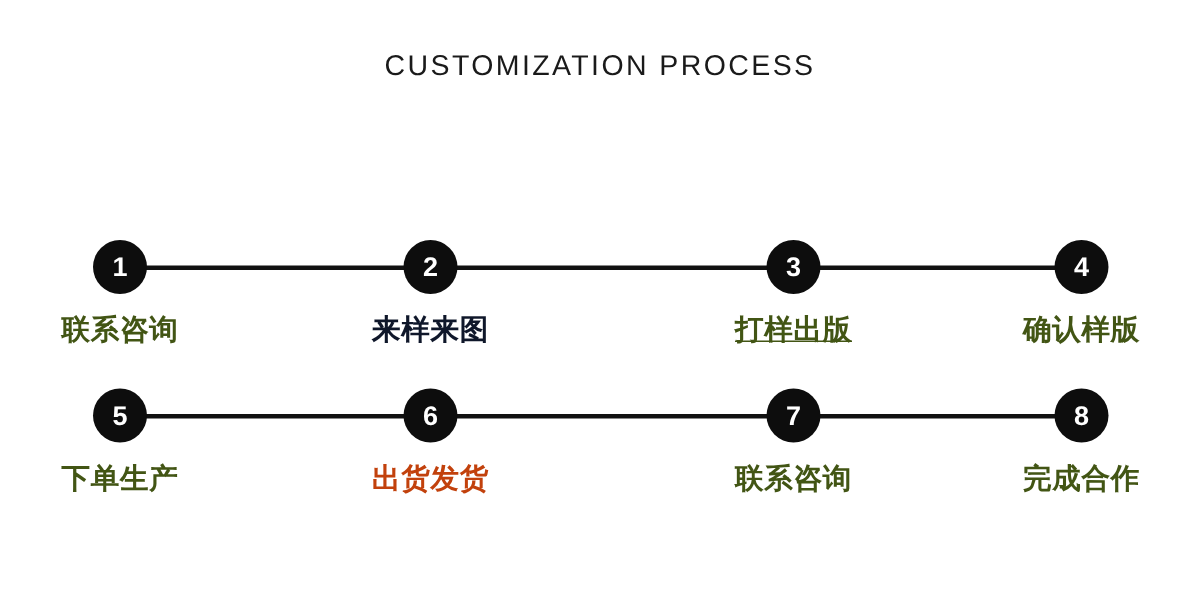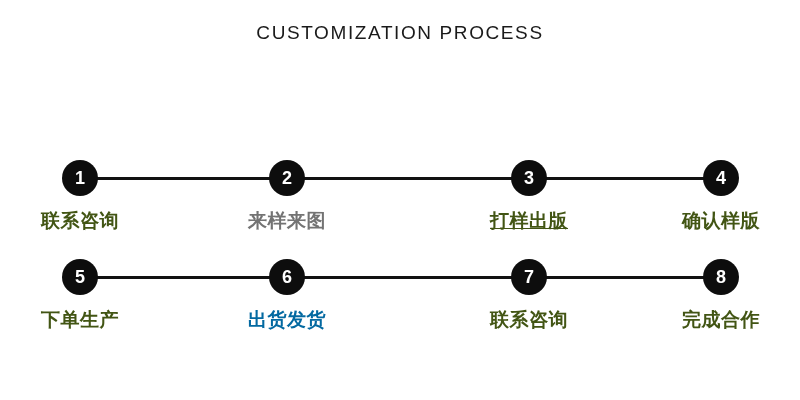--- a/index.html
+++ b/index.html
@@ -33,20 +33,21 @@
   .title-cn {
     font-size: 52px;
     line-height: 62px;
     font-weight: 700;
     color: #000000;
     letter-spacing: 1px;
     font-family: "DejaVu Sans", "Liberation Sans", sans-serif;
     white-space: nowrap;
   }
   .title-en {
+    margin-top: 12px;
     font-size: 19px;
     line-height: 22px;
     font-weight: 400;
     color: #1a1a1a;
     letter-spacing: 1.6px;
     font-family: "Liberation Sans", sans-serif;
     white-space: nowrap;
   }
 
   
@@ -116,40 +117,40 @@
   </div>
 
   <div class="flow-row row-1">
       <div class="connector" style="left: 80px; width: 641px; background: rgb(17, 17, 17);"></div>
       <div class="step" style="left: 80px;">
         <div class="badge" style="background: rgb(13, 13, 13); color: rgb(255, 255, 255);">1</div>
         <div class="step-label" style="color: rgb(66, 85, 20);">联系咨询</div>
       </div>
       <div class="step" style="left: 287px;">
         <div class="badge" style="background: rgb(13, 13, 13); color: rgb(255, 255, 255);">2</div>
-        <div class="step-label" style="color: #737373;">来样来图</div>
+        <div class="step-label" style="color: #0f172a;">来样来图</div>
       </div>
       <div class="step" style="left: 529px;">
         <div class="badge" style="background: rgb(13, 13, 13); color: rgb(255, 255, 255);">3</div>
         <div class="step-label" style="color: rgb(66, 85, 20); text-decoration: underline;">打样出版</div>
       </div>
       <div class="step" style="left: 721px;">
         <div class="badge" style="background: rgb(13, 13, 13); color: rgb(255, 255, 255);">4</div>
         <div class="step-label" style="color: rgb(66, 85, 20);">确认样版</div>
       </div>
     </div>
   <div class="flow-row row-2">
       <div class="connector" style="left: 80px; width: 641px; background: rgb(17, 17, 17);"></div>
       <div class="step" style="left: 80px;">
         <div class="badge" style="background: rgb(13, 13, 13); color: rgb(255, 255, 255);">5</div>
         <div class="step-label" style="color: rgb(66, 85, 20);">下单生产</div>
       </div>
       <div class="step" style="left: 287px;">
         <div class="badge" style="background: rgb(13, 13, 13); color: rgb(255, 255, 255);">6</div>
-        <div class="step-label" style="color: #0369a1;">出货发货</div>
+        <div class="step-label" style="color: #c2410c;">出货发货</div>
       </div>
       <div class="step" style="left: 529px;">
         <div class="badge" style="background: rgb(13, 13, 13); color: rgb(255, 255, 255);">7</div>
         <div class="step-label" style="color: rgb(66, 85, 20);">联系咨询</div>
       </div>
       <div class="step" style="left: 721px;">
         <div class="badge" style="background: rgb(13, 13, 13); color: rgb(255, 255, 255);">8</div>
         <div class="step-label" style="color: rgb(66, 85, 20);">完成合作</div>
       </div>
     </div>

